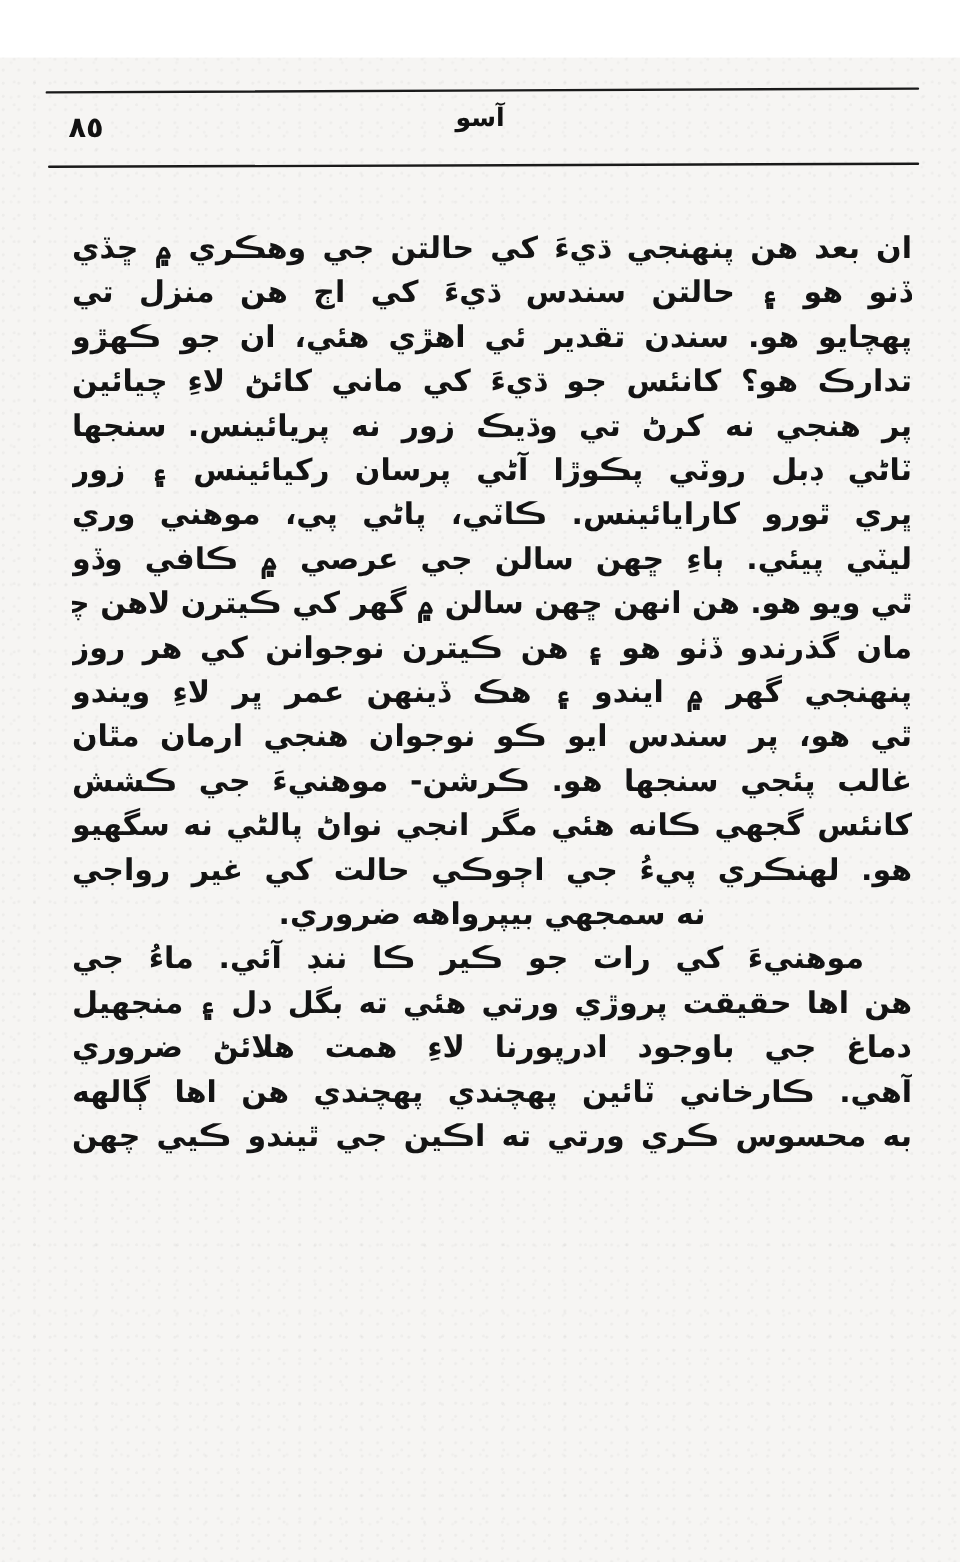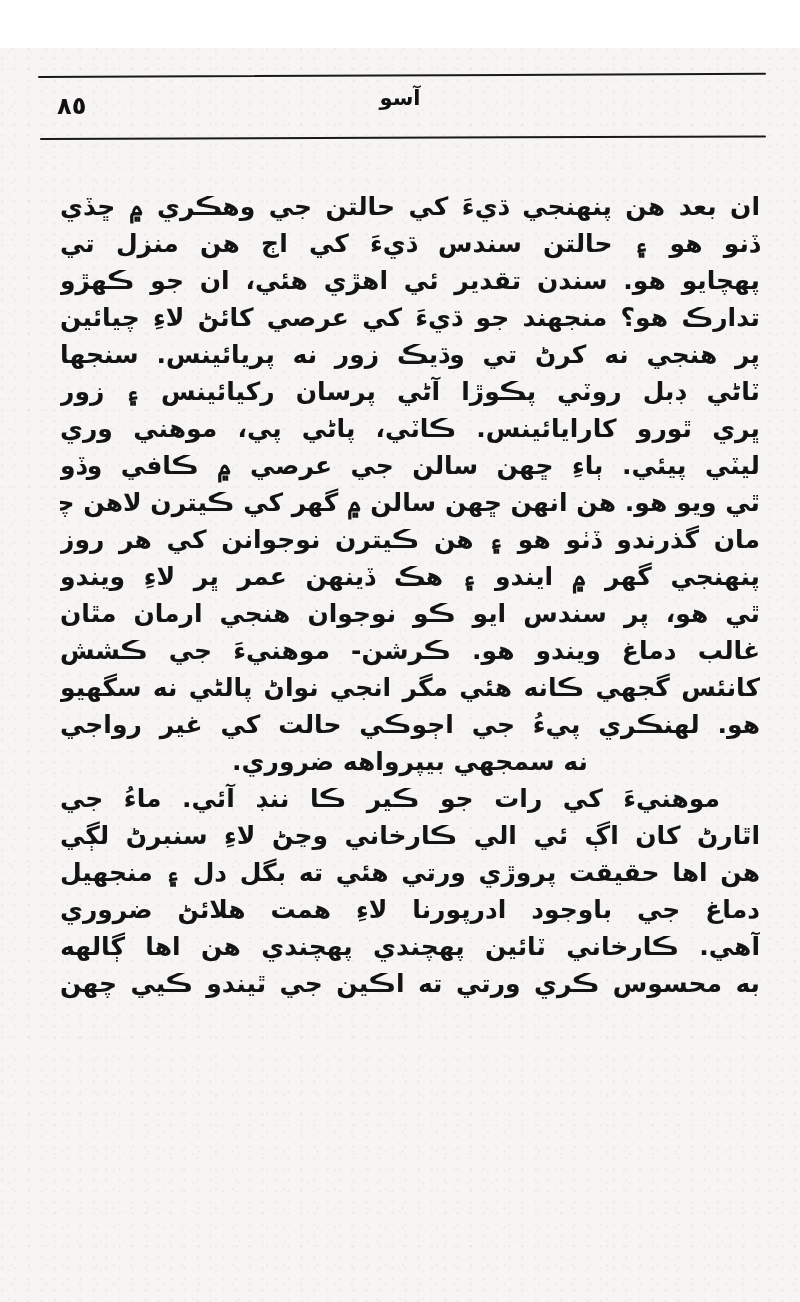--- a/index.html
+++ b/index.html
@@ -95,36 +95,35 @@
   <div class="rule rule-top"></div>
   <div class="page-number">٨٥</div>
   <div class="running-header">آسو</div>
   <div class="rule rule-bottom"></div>
 
   <div class="body-text">
     <div>
       <div class="line">ان بعد هن پنهنجي ڌيءَ کي حالتن جي وهڪري ۾ ڇڏي</div>
       <div class="line">ڏنو هو ۽ حالتن سندس ڌيءَ کي اڄ هن منزل تي</div>
       <div class="line">پهچايو هو. سندن تقدير ئي اهڙي هئي، ان جو ڪهڙو</div>
-      <div class="line">تدارڪ هو؟ منجهند جو ڌيءَ کي عرصي کائڻ لاءِ چيائين</div>
+      <div class="line">تدارڪ هو؟ کانئس جو ڌيءَ کي ماني کائڻ لاءِ چيائين</div>
       <div class="line">پر هنجي نه کرڻ تي وڌيڪ زور نه پريائينس. سنجها</div>
       <div class="line">ٽاڻي ڊبل روٽي پڪوڙا آڻي پرسان رکيائينس ۽ زور</div>
       <div class="line">ڀري ٿورو کارايائينس. ڪاٽي، پاڻي پي، موهني وري</div>
       <div class="line">ليٽي پيئي. ٻاءِ ڇهن سالن جي عرصي ۾ ڪافي وڏو</div>
       <div class="line">ٿي ويو هو. هن انهن ڇهن سالن ۾ گهر کي ڪيترن لاهن چاڙهن</div>
       <div class="line">مان گذرندو ڏٺو هو ۽ هن ڪيترن نوجوانن کي هر روز</div>
       <div class="line">پنهنجي گهر ۾ ايندو ۽ هڪ ڏينهن عمر ڀر لاءِ ويندو</div>
       <div class="line">ٿي هو، پر سندس ايو ڪو نوجوان هنجي ارمان مٿان</div>
-      <div class="line">غالب دماغ ويندو هو. ڪرشن- موهنيءَ جي ڪشش</div>
+      <div class="line">غالب پئجي سنجها هو. ڪرشن- موهنيءَ جي ڪشش</div>
       <div class="line">کانئس گجهي ڪانه هئي مگر انجي نواڻ پالڻي نه سگهيو</div>
       <div class="line">هو. لهنڪري پيءُ جي اڄوڪي حالت کي غير رواجي</div>
       <div class="line short-end">نه سمجهي بيپرواهه ضروري.</div>
     </div>
     <div>
       <div class="line" style="padding-right:40px;">موهنيءَ کي رات جو ڪير ڪا ننڊ آئي. ماءُ جي</div>
-      <div class="line">اٿارڻ کان اڳ ئي الي ڪارخاني وڃڻ لاءِ سنبرڻ لڳي</div>
       <div class="line">هن اها حقيقت پروڙي ورتي هئي ته بگل دل ۽ منجهيل</div>
       <div class="line">دماغ جي باوجود ادرپورنا لاءِ همت هلائڻ ضروري</div>
       <div class="line">آهي. ڪارخاني ٽائين پهچندي پهچندي هن اها ڳالهه</div>
       <div class="line">به محسوس ڪري ورتي ته اڪين جي ٿيندو ڪيي چهن</div>
     </div>
   </div>
 </div>
 
 </body></html>

